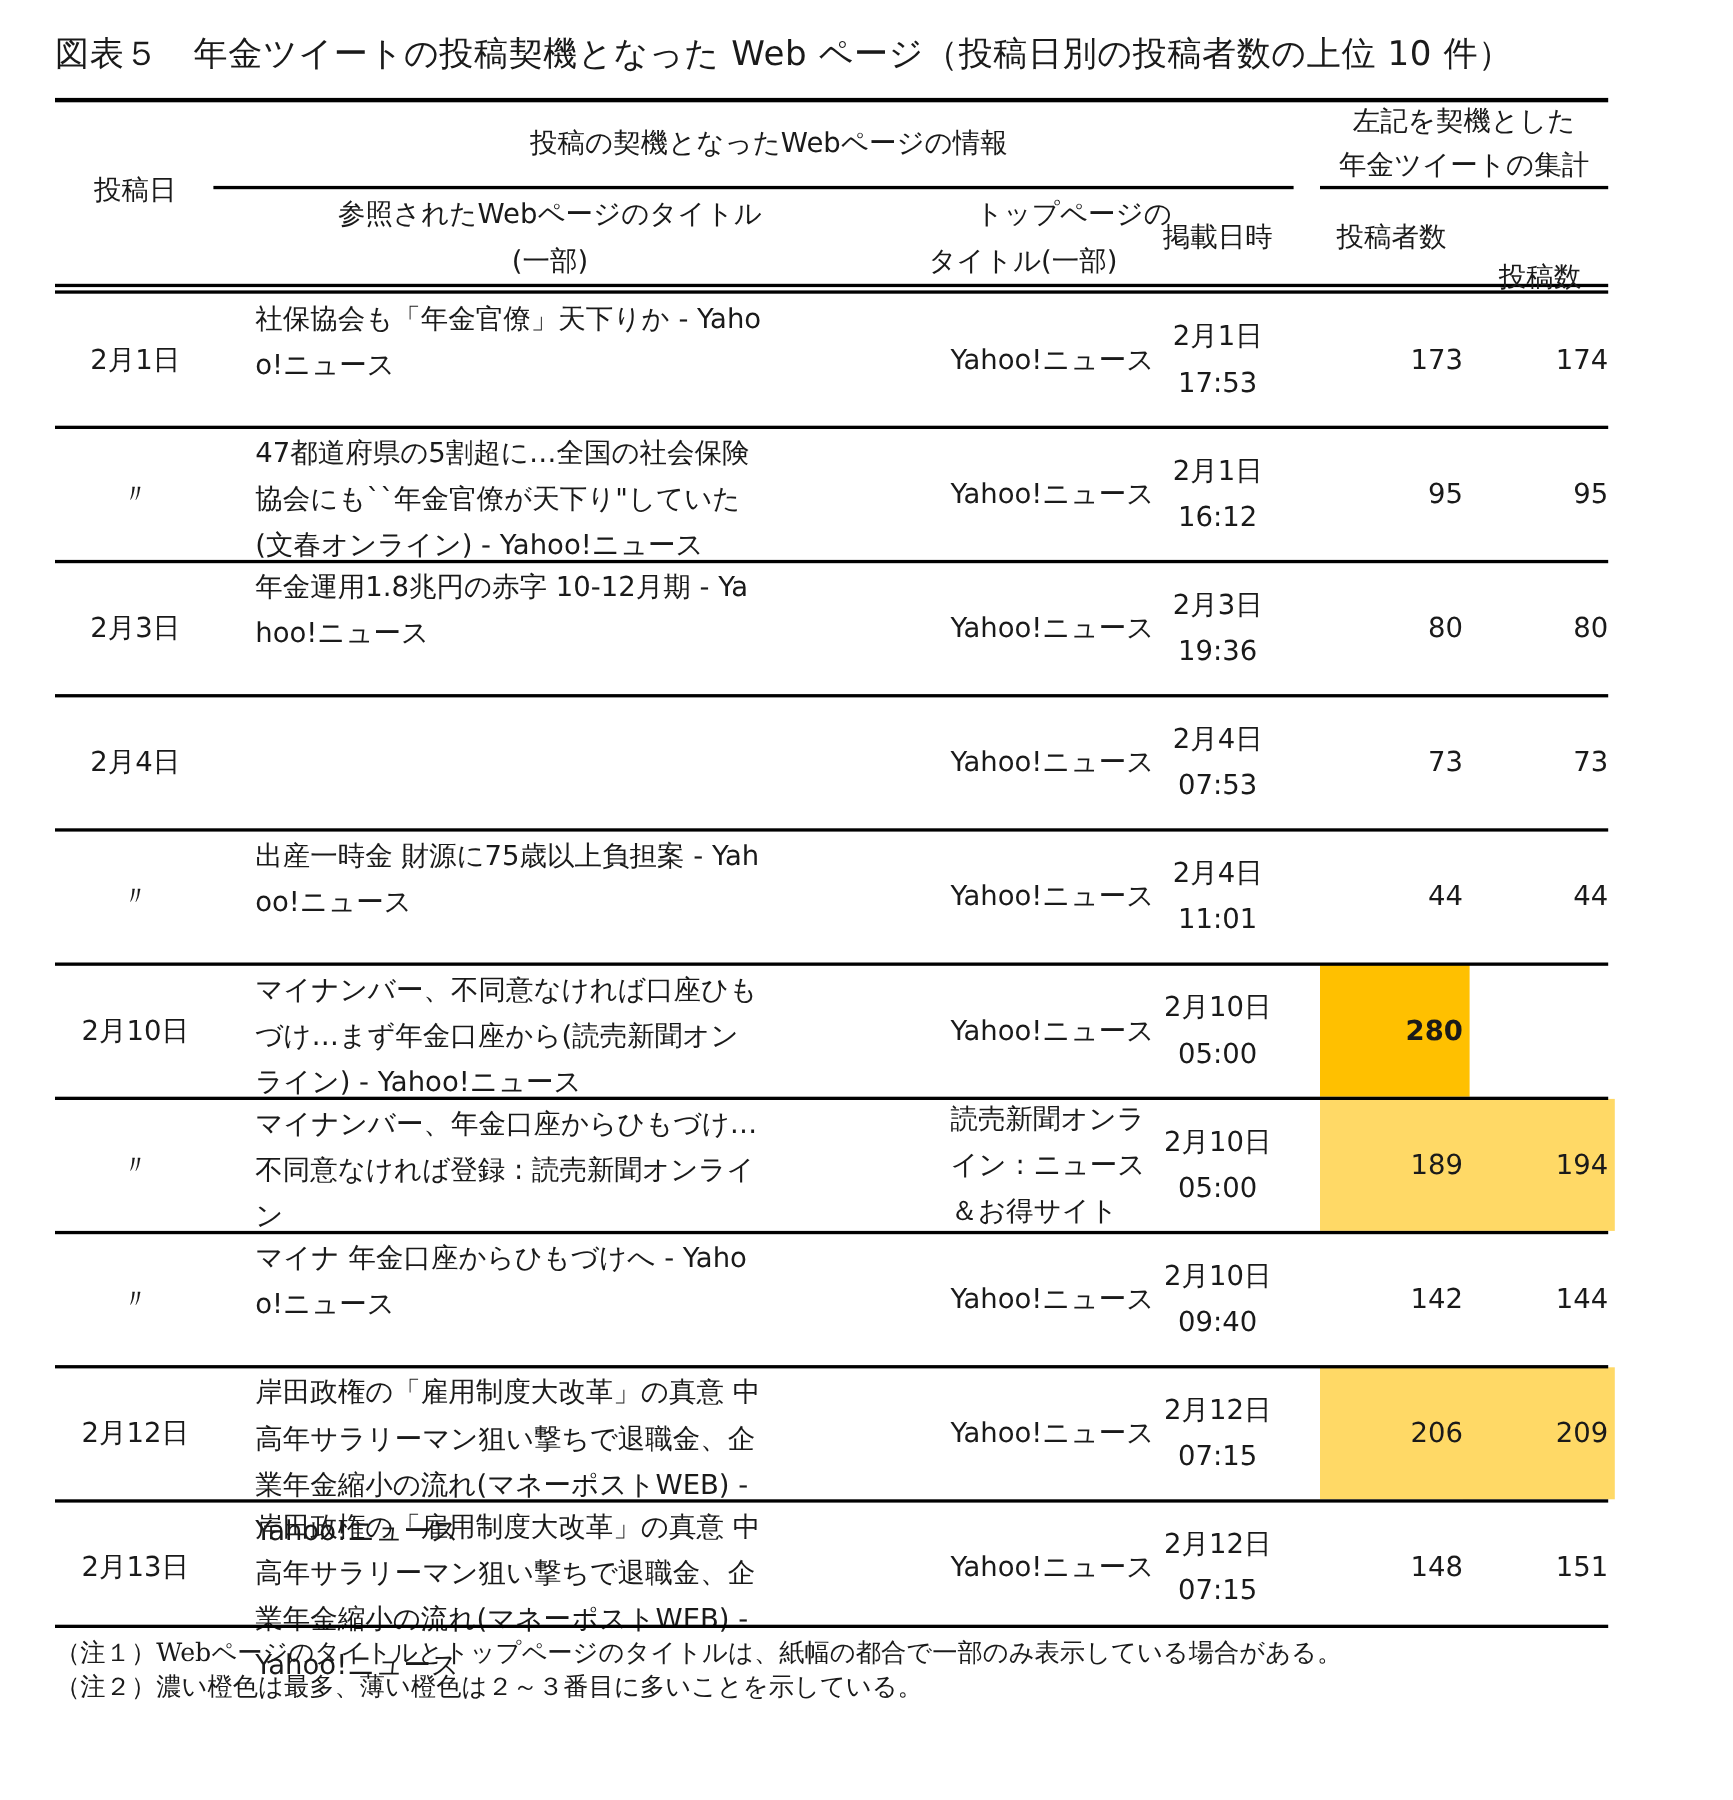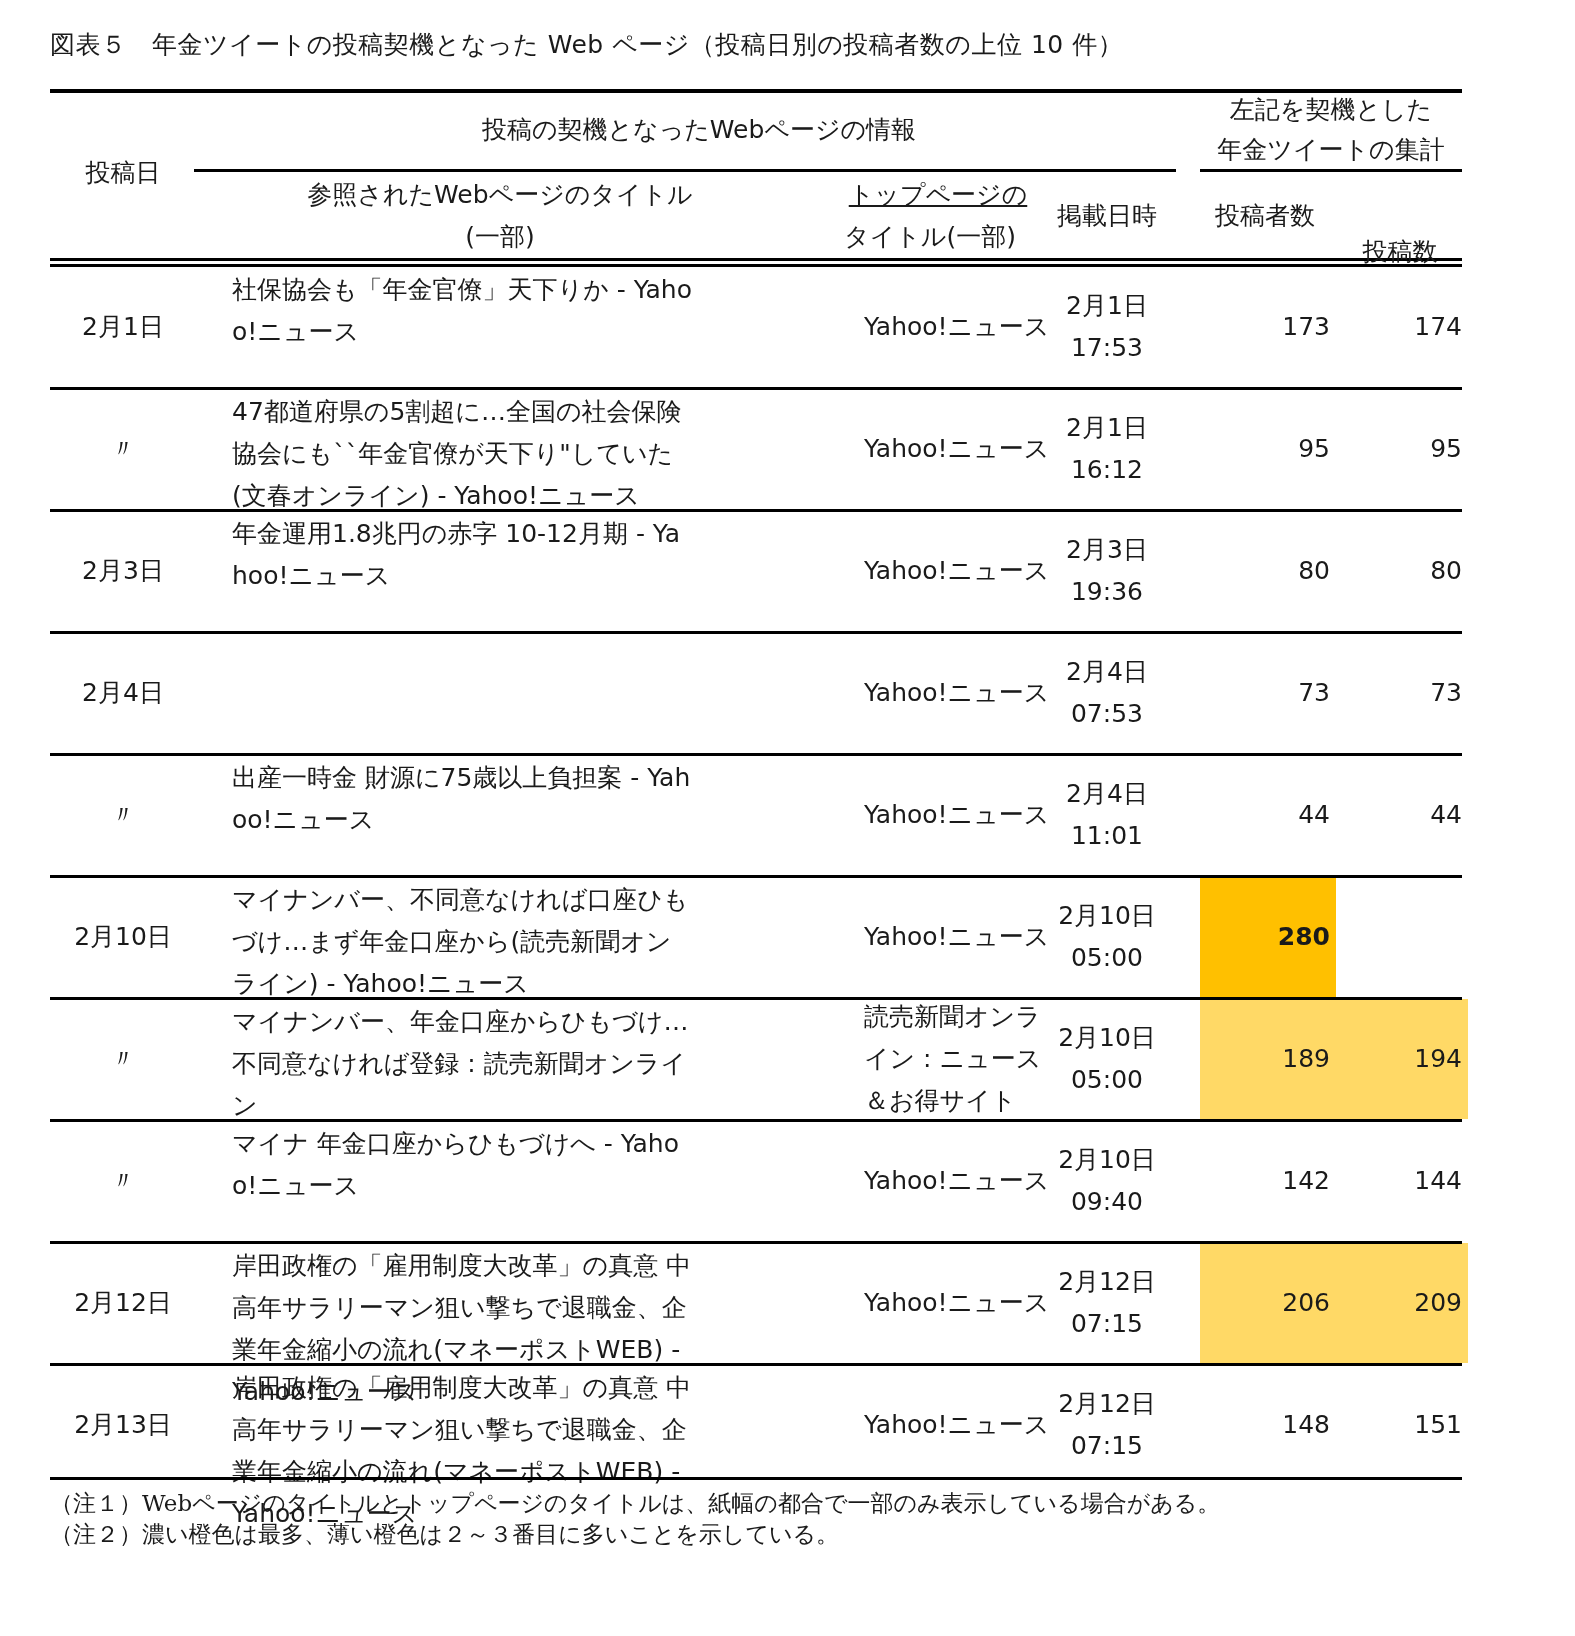--- a/index.html
+++ b/index.html
@@ -1,17 +1,17 @@
 <!DOCTYPE html>
 <html><head>
 <meta charset="utf-8">
 <style>
   html,body{margin:0;padding:0;background:#fff;}
   body{width:1575px;height:1636px;position:relative;font-family:"DejaVu Sans","Liberation Sans",sans-serif;color:#1a1a1a;overflow:hidden;}
-  .title{position:absolute;left:50px;top:28px;font-size:25px;letter-spacing:0.5px;white-space:nowrap;}
+  .title{position:absolute;left:50px;top:28px;font-size:31px;letter-spacing:0.5px;white-space:nowrap;}
   .tbl{position:absolute;left:50px;top:89px;width:1412px;}
   .line{position:absolute;left:0;height:4px;background:#000;}
   .hdr{position:absolute;font-size:25px;text-align:center;line-height:42px;white-space:nowrap;}
   .row{position:absolute;left:0;width:1412px;height:120px;}
   .cell{position:absolute;top:0;height:120px;display:flex;align-items:center;font-size:25px;line-height:42px;}
   .c-date{left:0;width:146px;justify-content:center;}
   .c-title{left:150px;width:460px;align-items:flex-start;padding-top:2px;}
   .c-top{left:782px;width:200px;}
   .c-pub{left:992px;width:130px;justify-content:center;text-align:center;}
   .c-users{left:1150px;width:130px;justify-content:flex-end;padding-right:6px;}
@@ -32,21 +32,21 @@
   <div class="line" style="top:0;width:1412px;"></div>
   <div class="line" style="top:80px;left:144px;width:982px;height:3px;"></div>
   <div class="line" style="top:80px;left:1150px;width:262px;height:3px;"></div>
   <div class="line" style="top:169px;width:1412px;height:3px;"></div>
   <div class="line" style="top:175px;width:1412px;height:3px;"></div>
 
   <div class="hdr" style="left:0;width:146px;top:63px;">投稿日</div>
   <div class="hdr" style="left:144px;width:1010px;top:20px;">投稿の契機となったWebページの情報</div>
   <div class="hdr" style="left:150px;width:600px;top:85px;">参照されたWebページのタイトル</div>
   <div class="hdr" style="left:150px;width:600px;top:127px;">(一部)</div>
-  <div class="hdr" style="left:788px;width:200px;top:85px;text-decoration:underline;">トップページの</div>
+  <div class="hdr" style="left:826px;width:200px;top:85px;">トップページの</div>
   <div class="hdr" style="left:780px;width:200px;top:127px;">タイトル(一部)</div>
   <div class="hdr" style="left:992px;width:130px;top:106px;">掲載日時</div>
   <div class="hdr" style="left:1150px;width:262px;top:0px;">左記を契機とした</div>
   <div class="hdr" style="left:1150px;width:262px;top:40px;">年金ツイートの集計</div>
   <div class="hdr" style="left:1150px;width:130px;top:106px;">投稿者数</div>
   <div class="hdr" style="left:1285px;width:130px;top:106px;margin-top:36px;">投稿数</div>
 
   <div id="rows">
       <div class="row" style="top: 178px;">
         <div class="cell c-date">2月1日</div>

